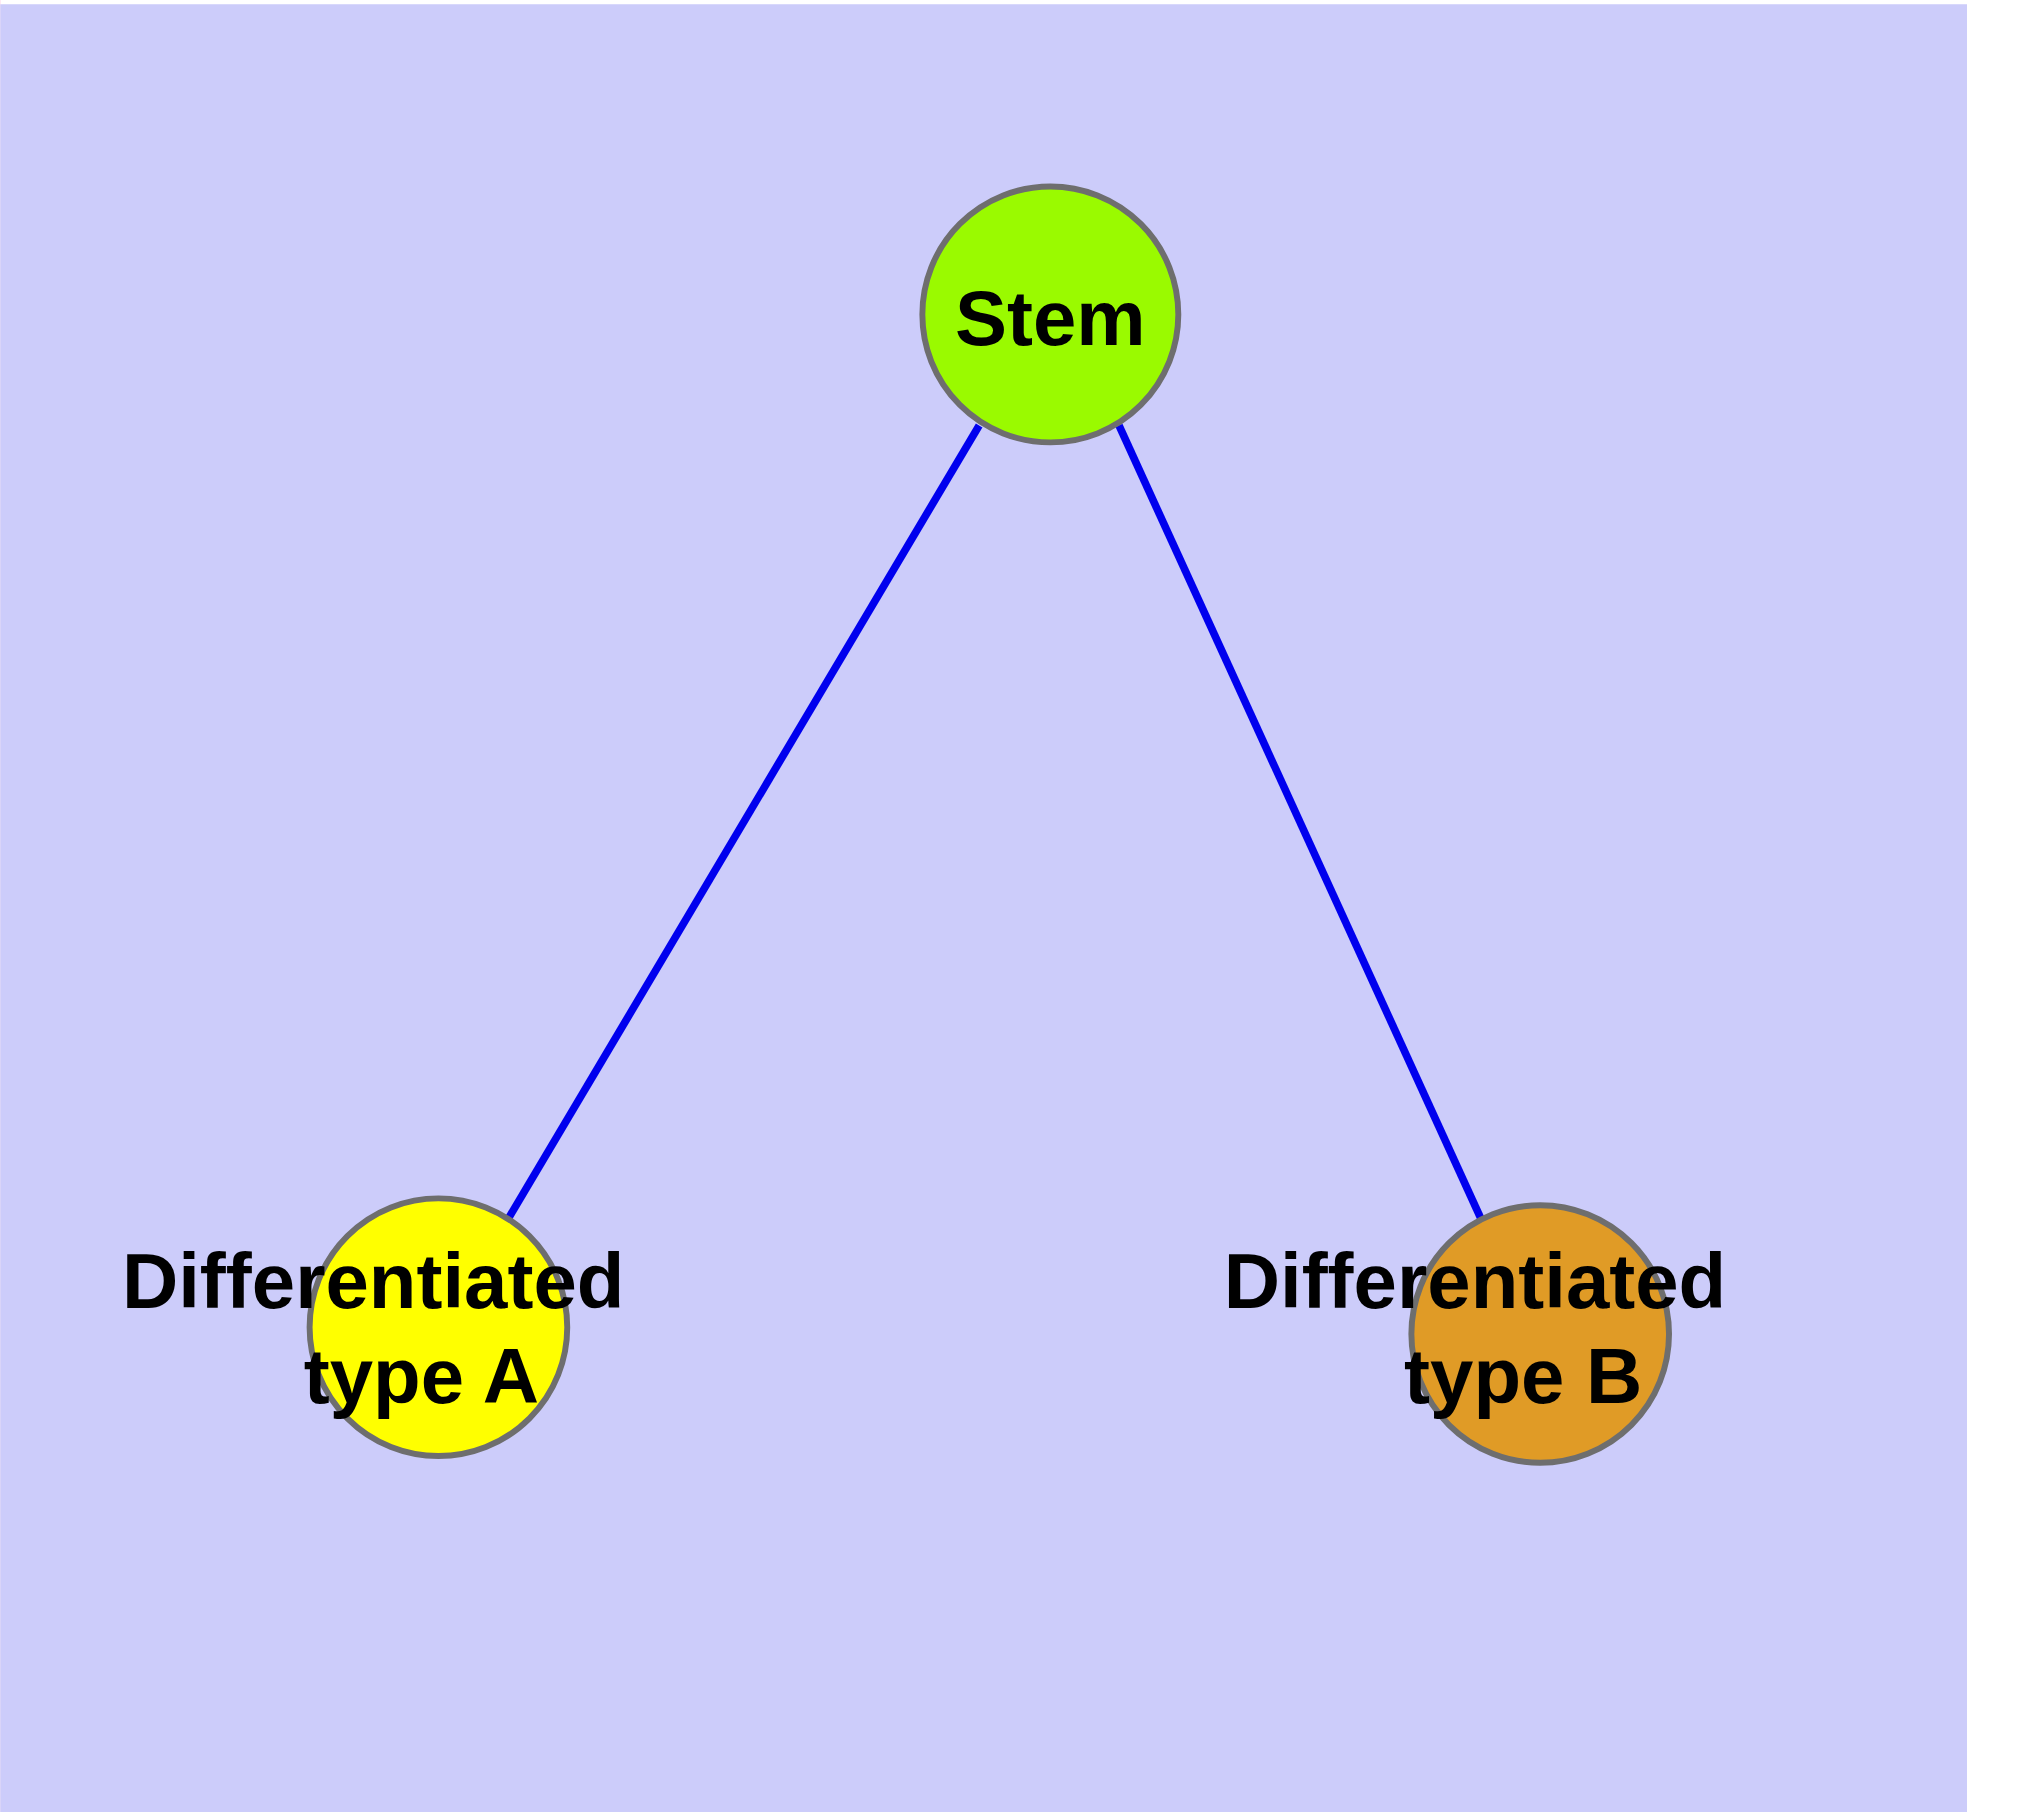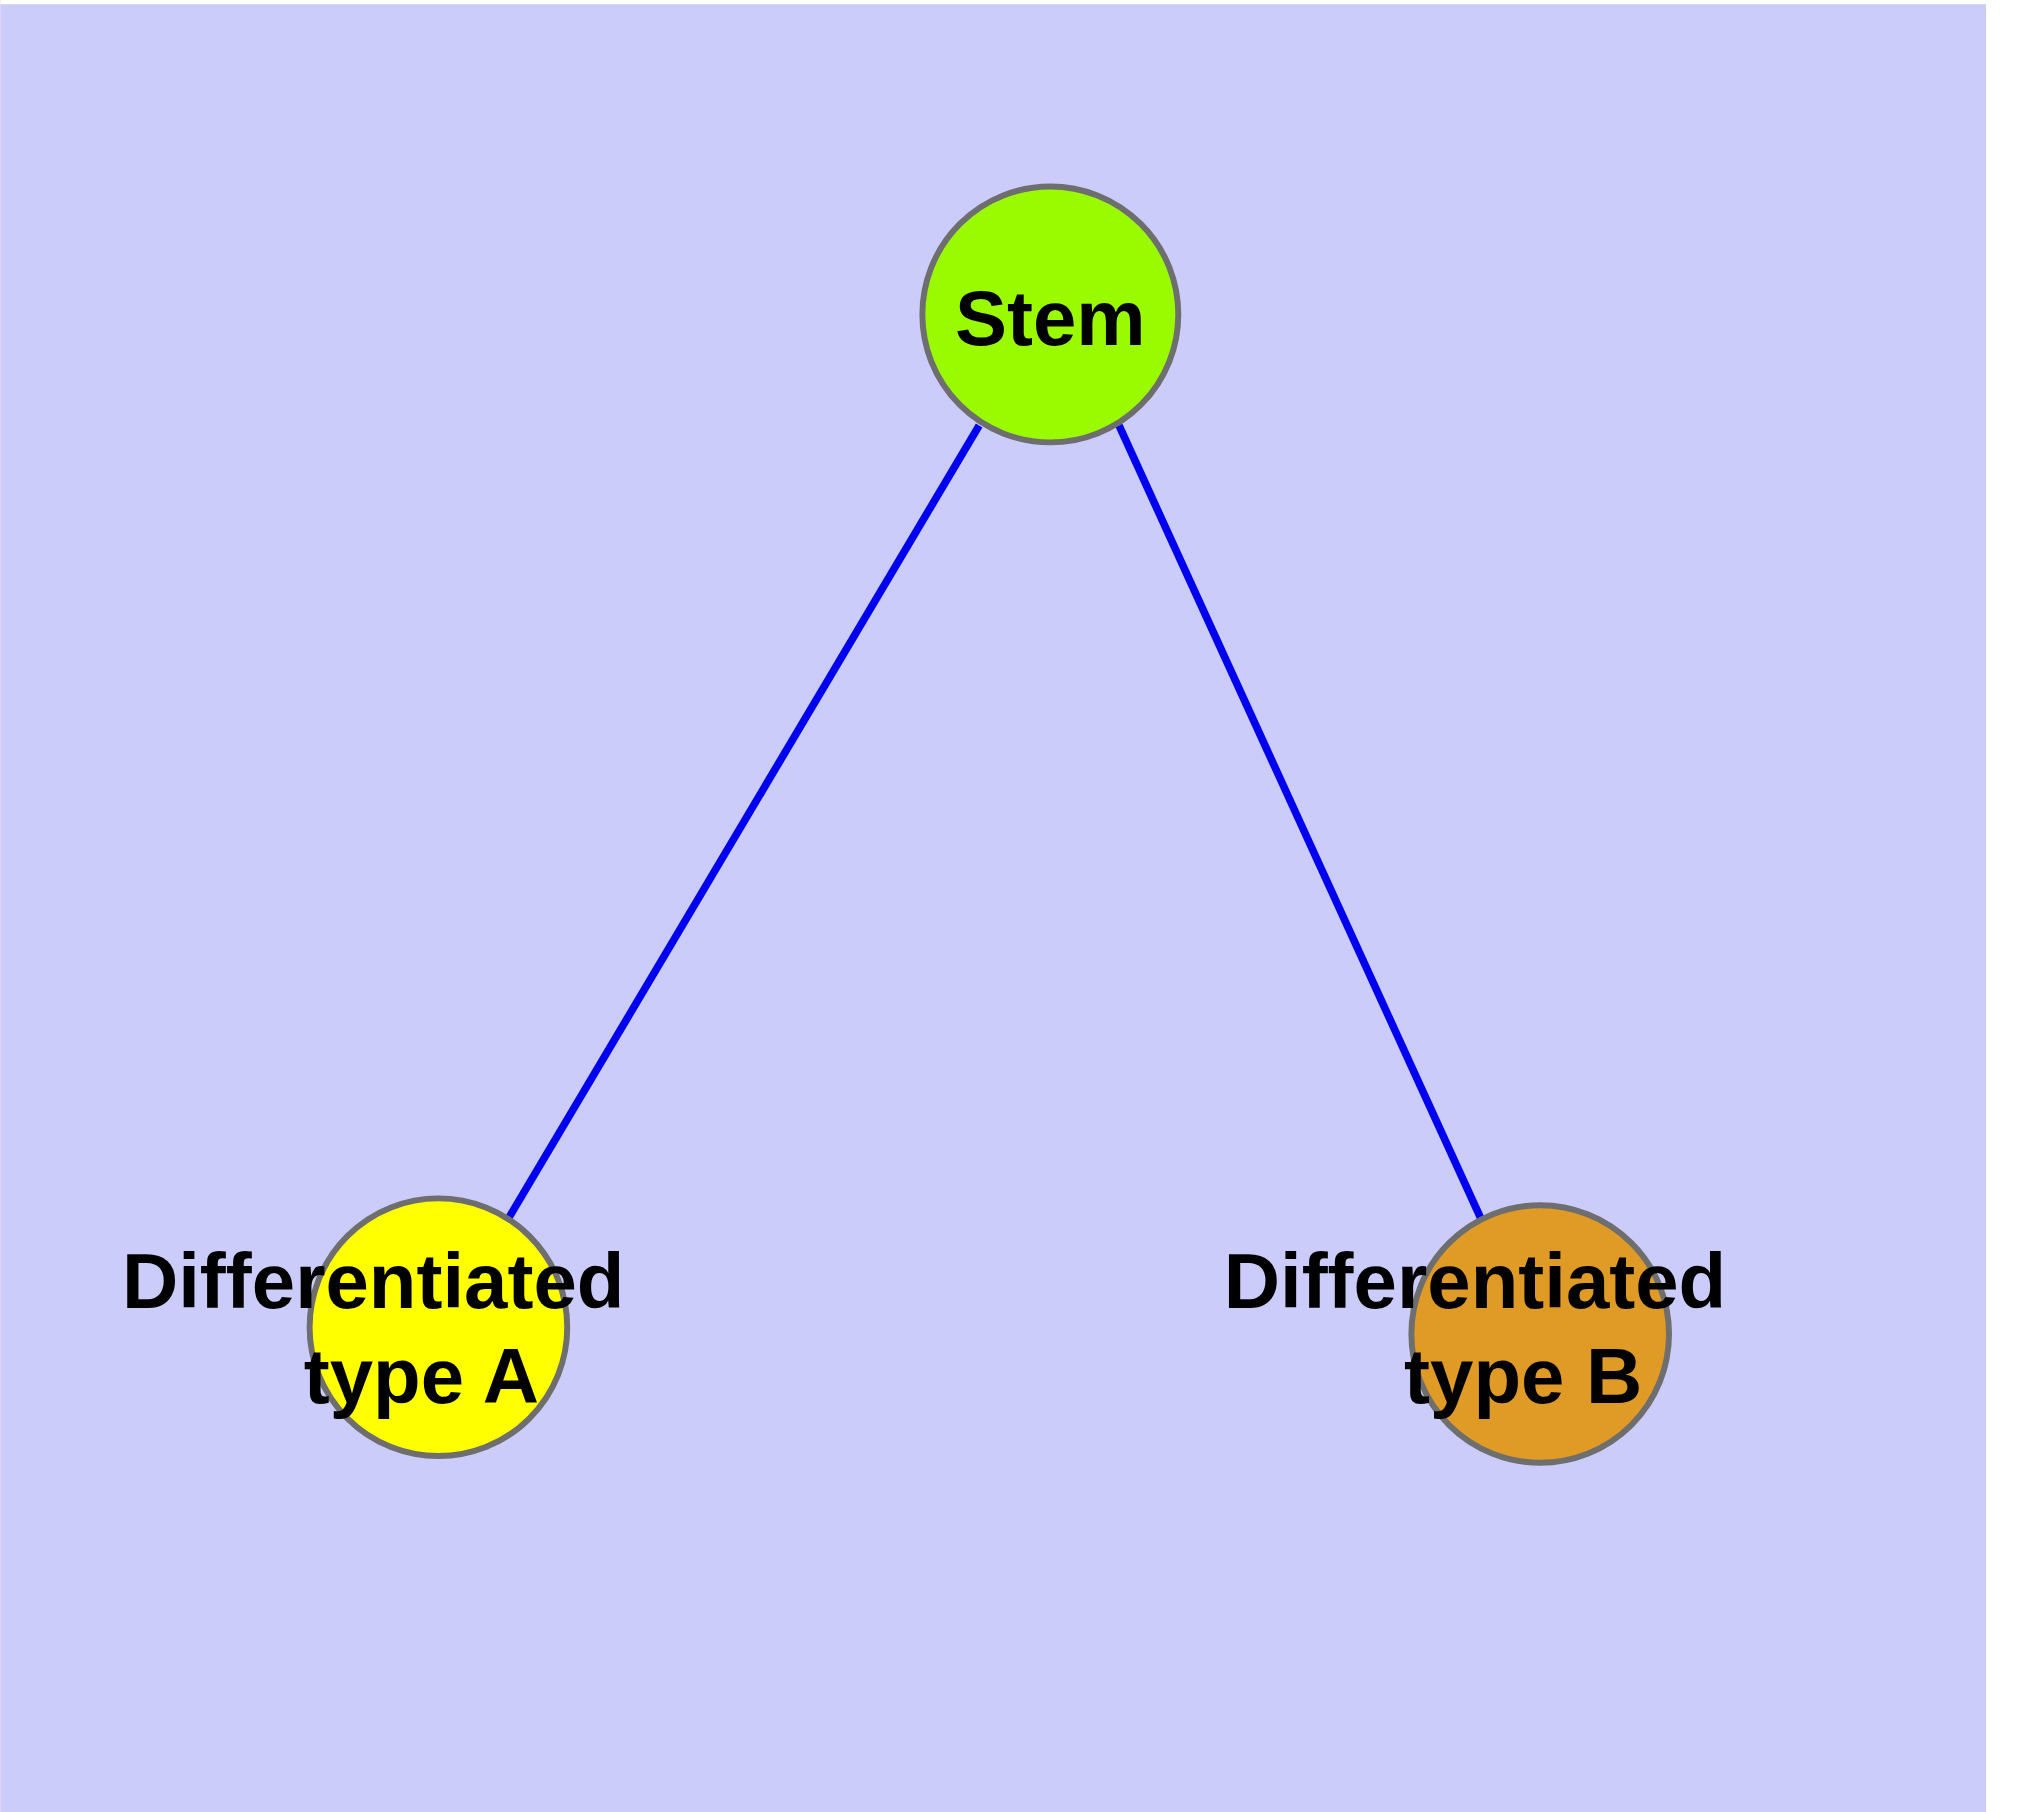--- a/index.html
+++ b/index.html
@@ -8,21 +8,20 @@
     padding: 0;
     background: #ffffff;
   }
   #stage {
     position: relative;
     width: 1967px;
     height: 1812px;
     overflow: hidden;
     background: #f9a8d4;
     font-family: "Liberation Sans", "DejaVu Sans", sans-serif;
-    padding-left: 19px;
   }
   #canvas {
     position: absolute;
     left: 0;
     top: 0;
     width: 2021px;
     height: 1812px;
     display: block;
   }
   .node-label {

